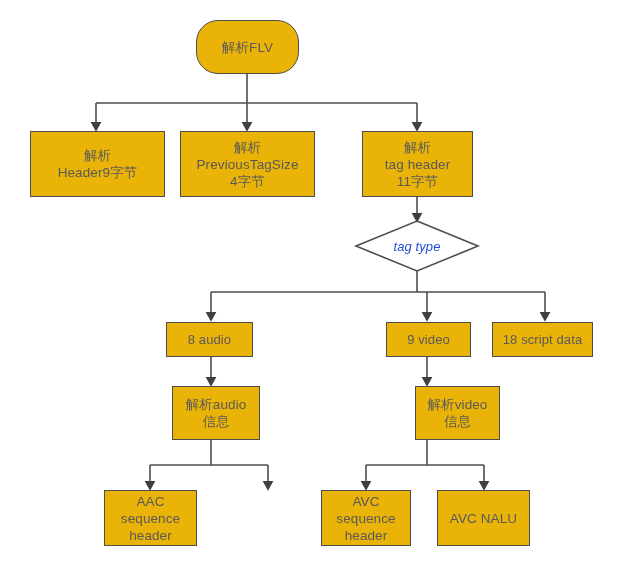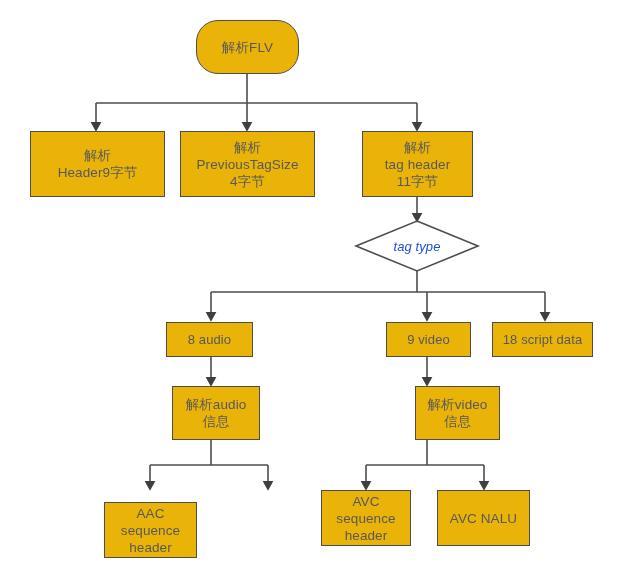--- a/index.html
+++ b/index.html
@@ -145,21 +145,21 @@
   <div class="node" style="left:172px; top:386px; width:88px; height:54px;">
     <span>解析audio
 信息</span>
   </div>
 
   <div class="node" style="left:386px; top:386px; width:85px; height:54px;margin-left:29px;">
     <span>解析video
 信息</span>
   </div>
 
-  <div class="node" style="left:104px; top:490px; width:93px; height:56px;margin-top:12px;">
+  <div class="node" style="left:104px; top:490px; width:93px; height:56px;">
     <span>AAC
 sequence
 header</span>
   </div>
 
 
   <div class="node" style="left:321px; top:490px; width:90px; height:56px;">
     <span>AVC
 sequence
 header</span>

